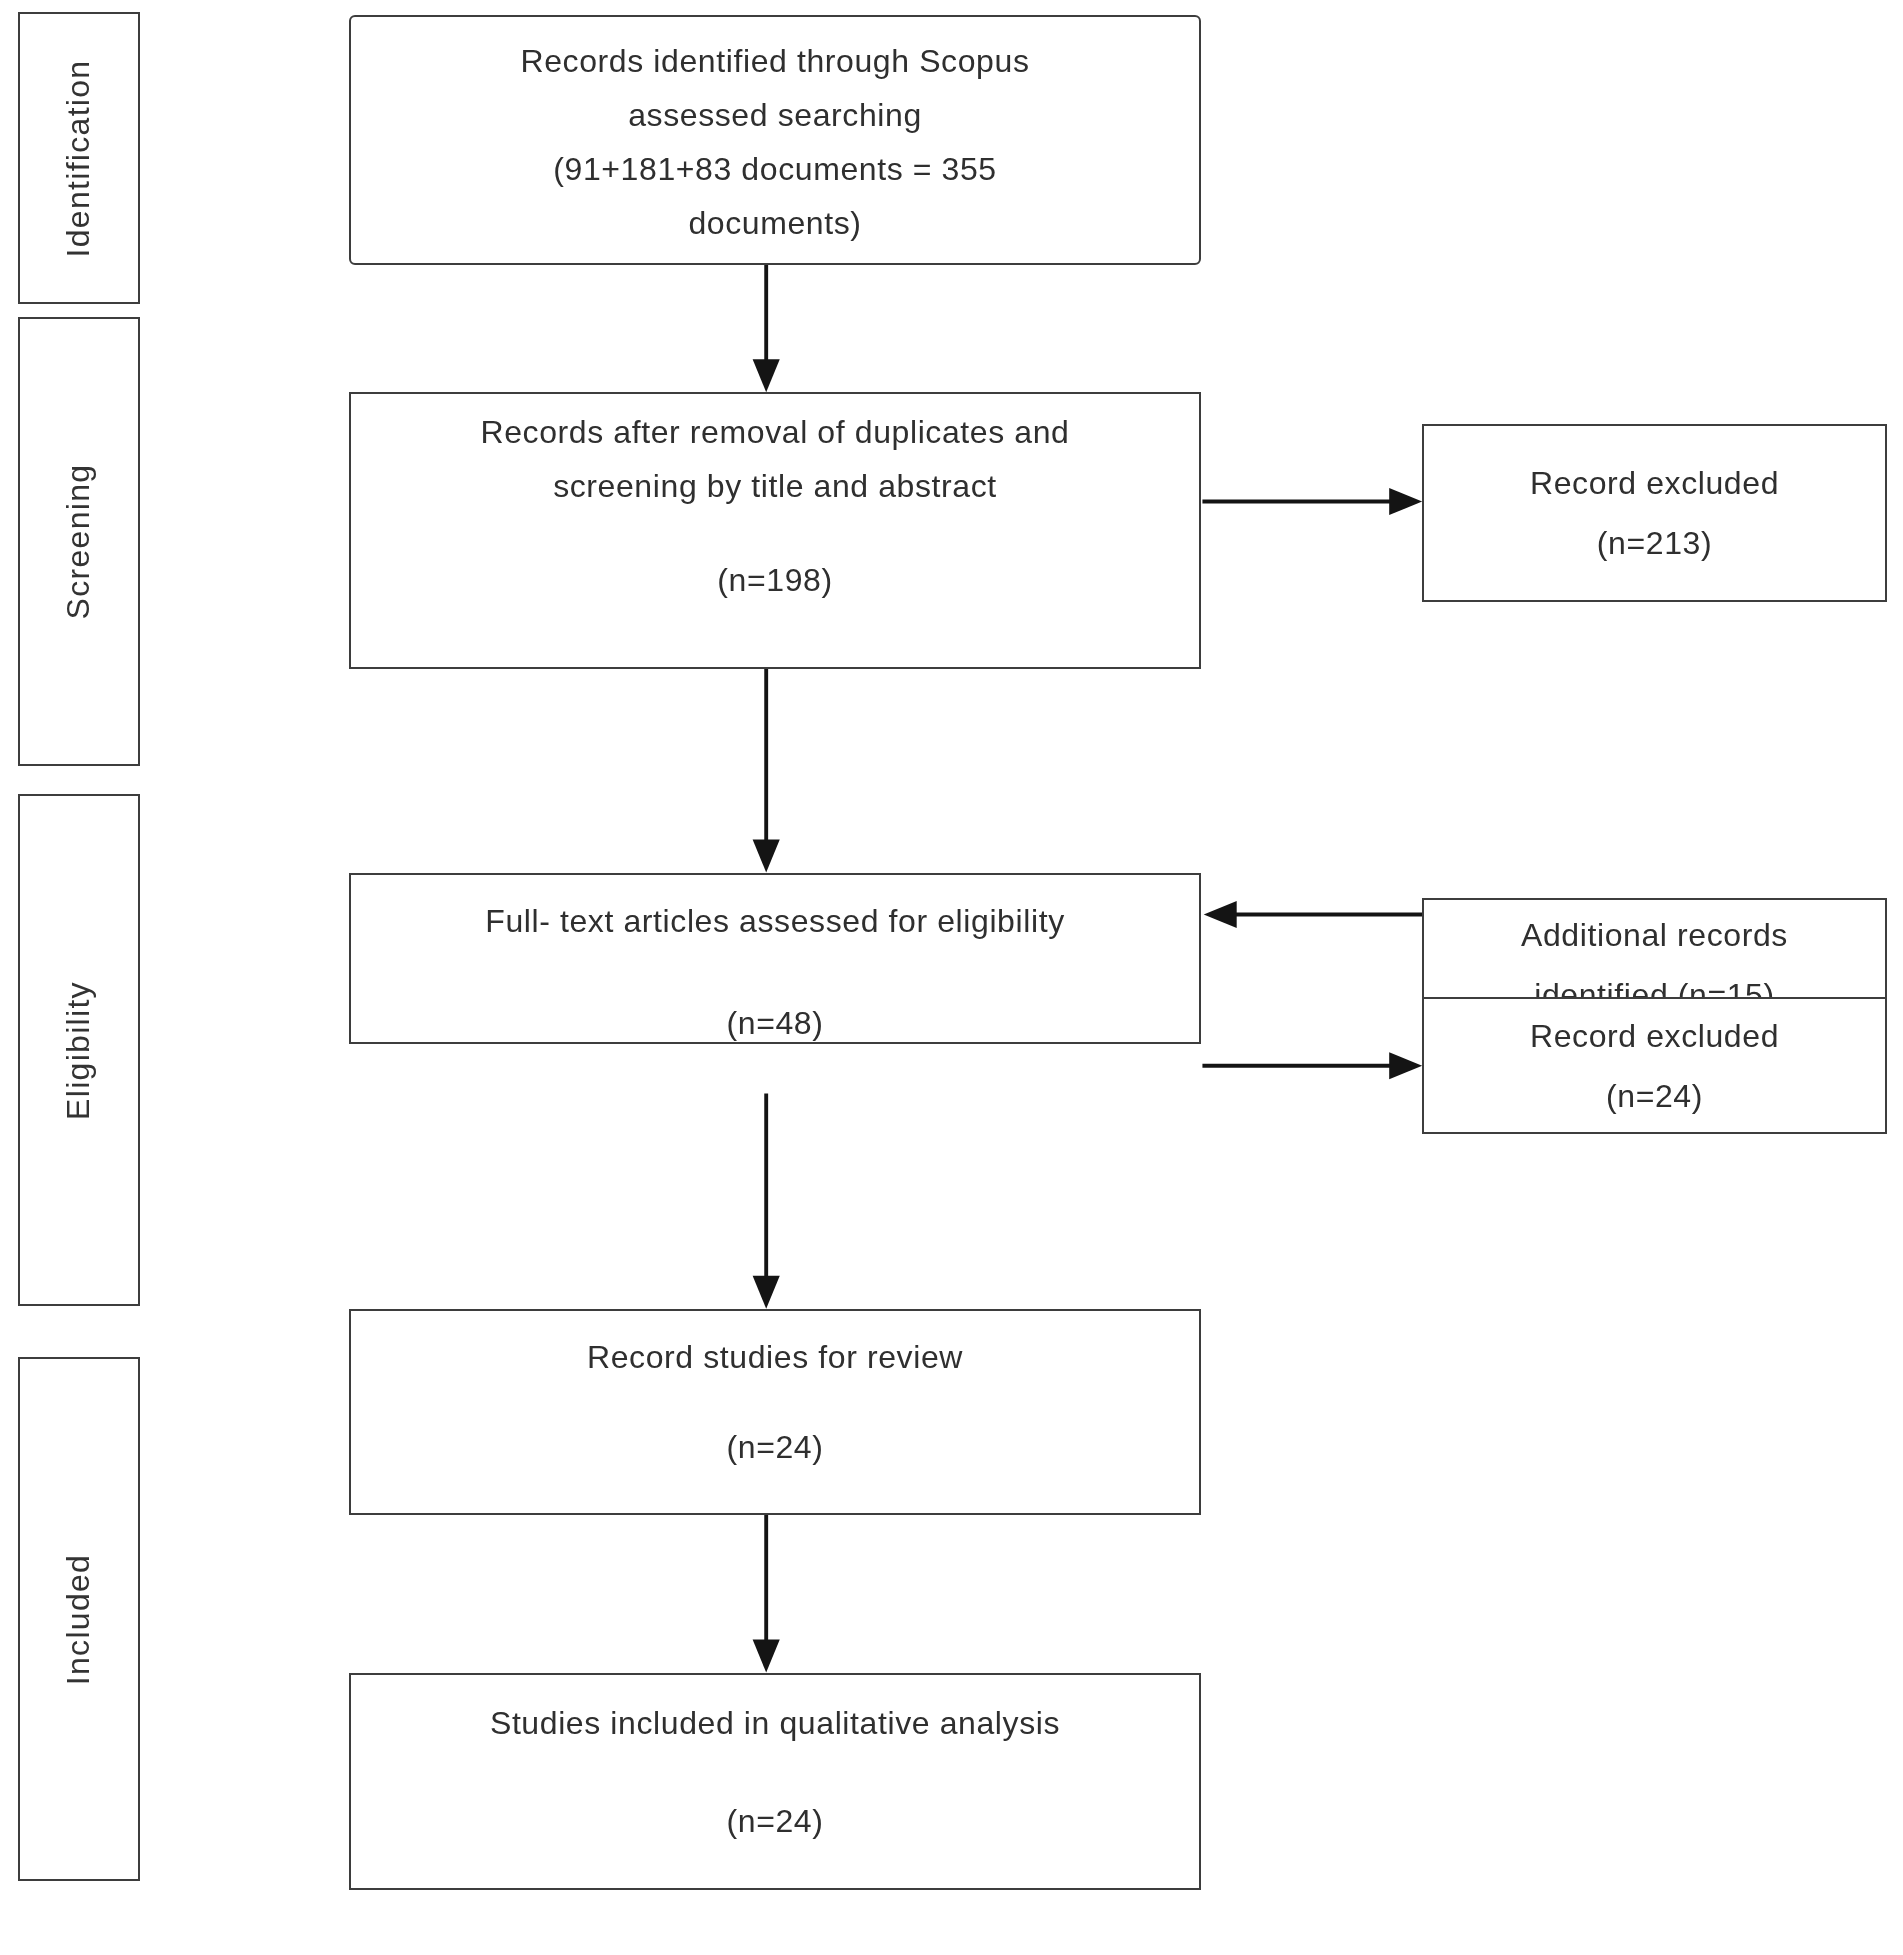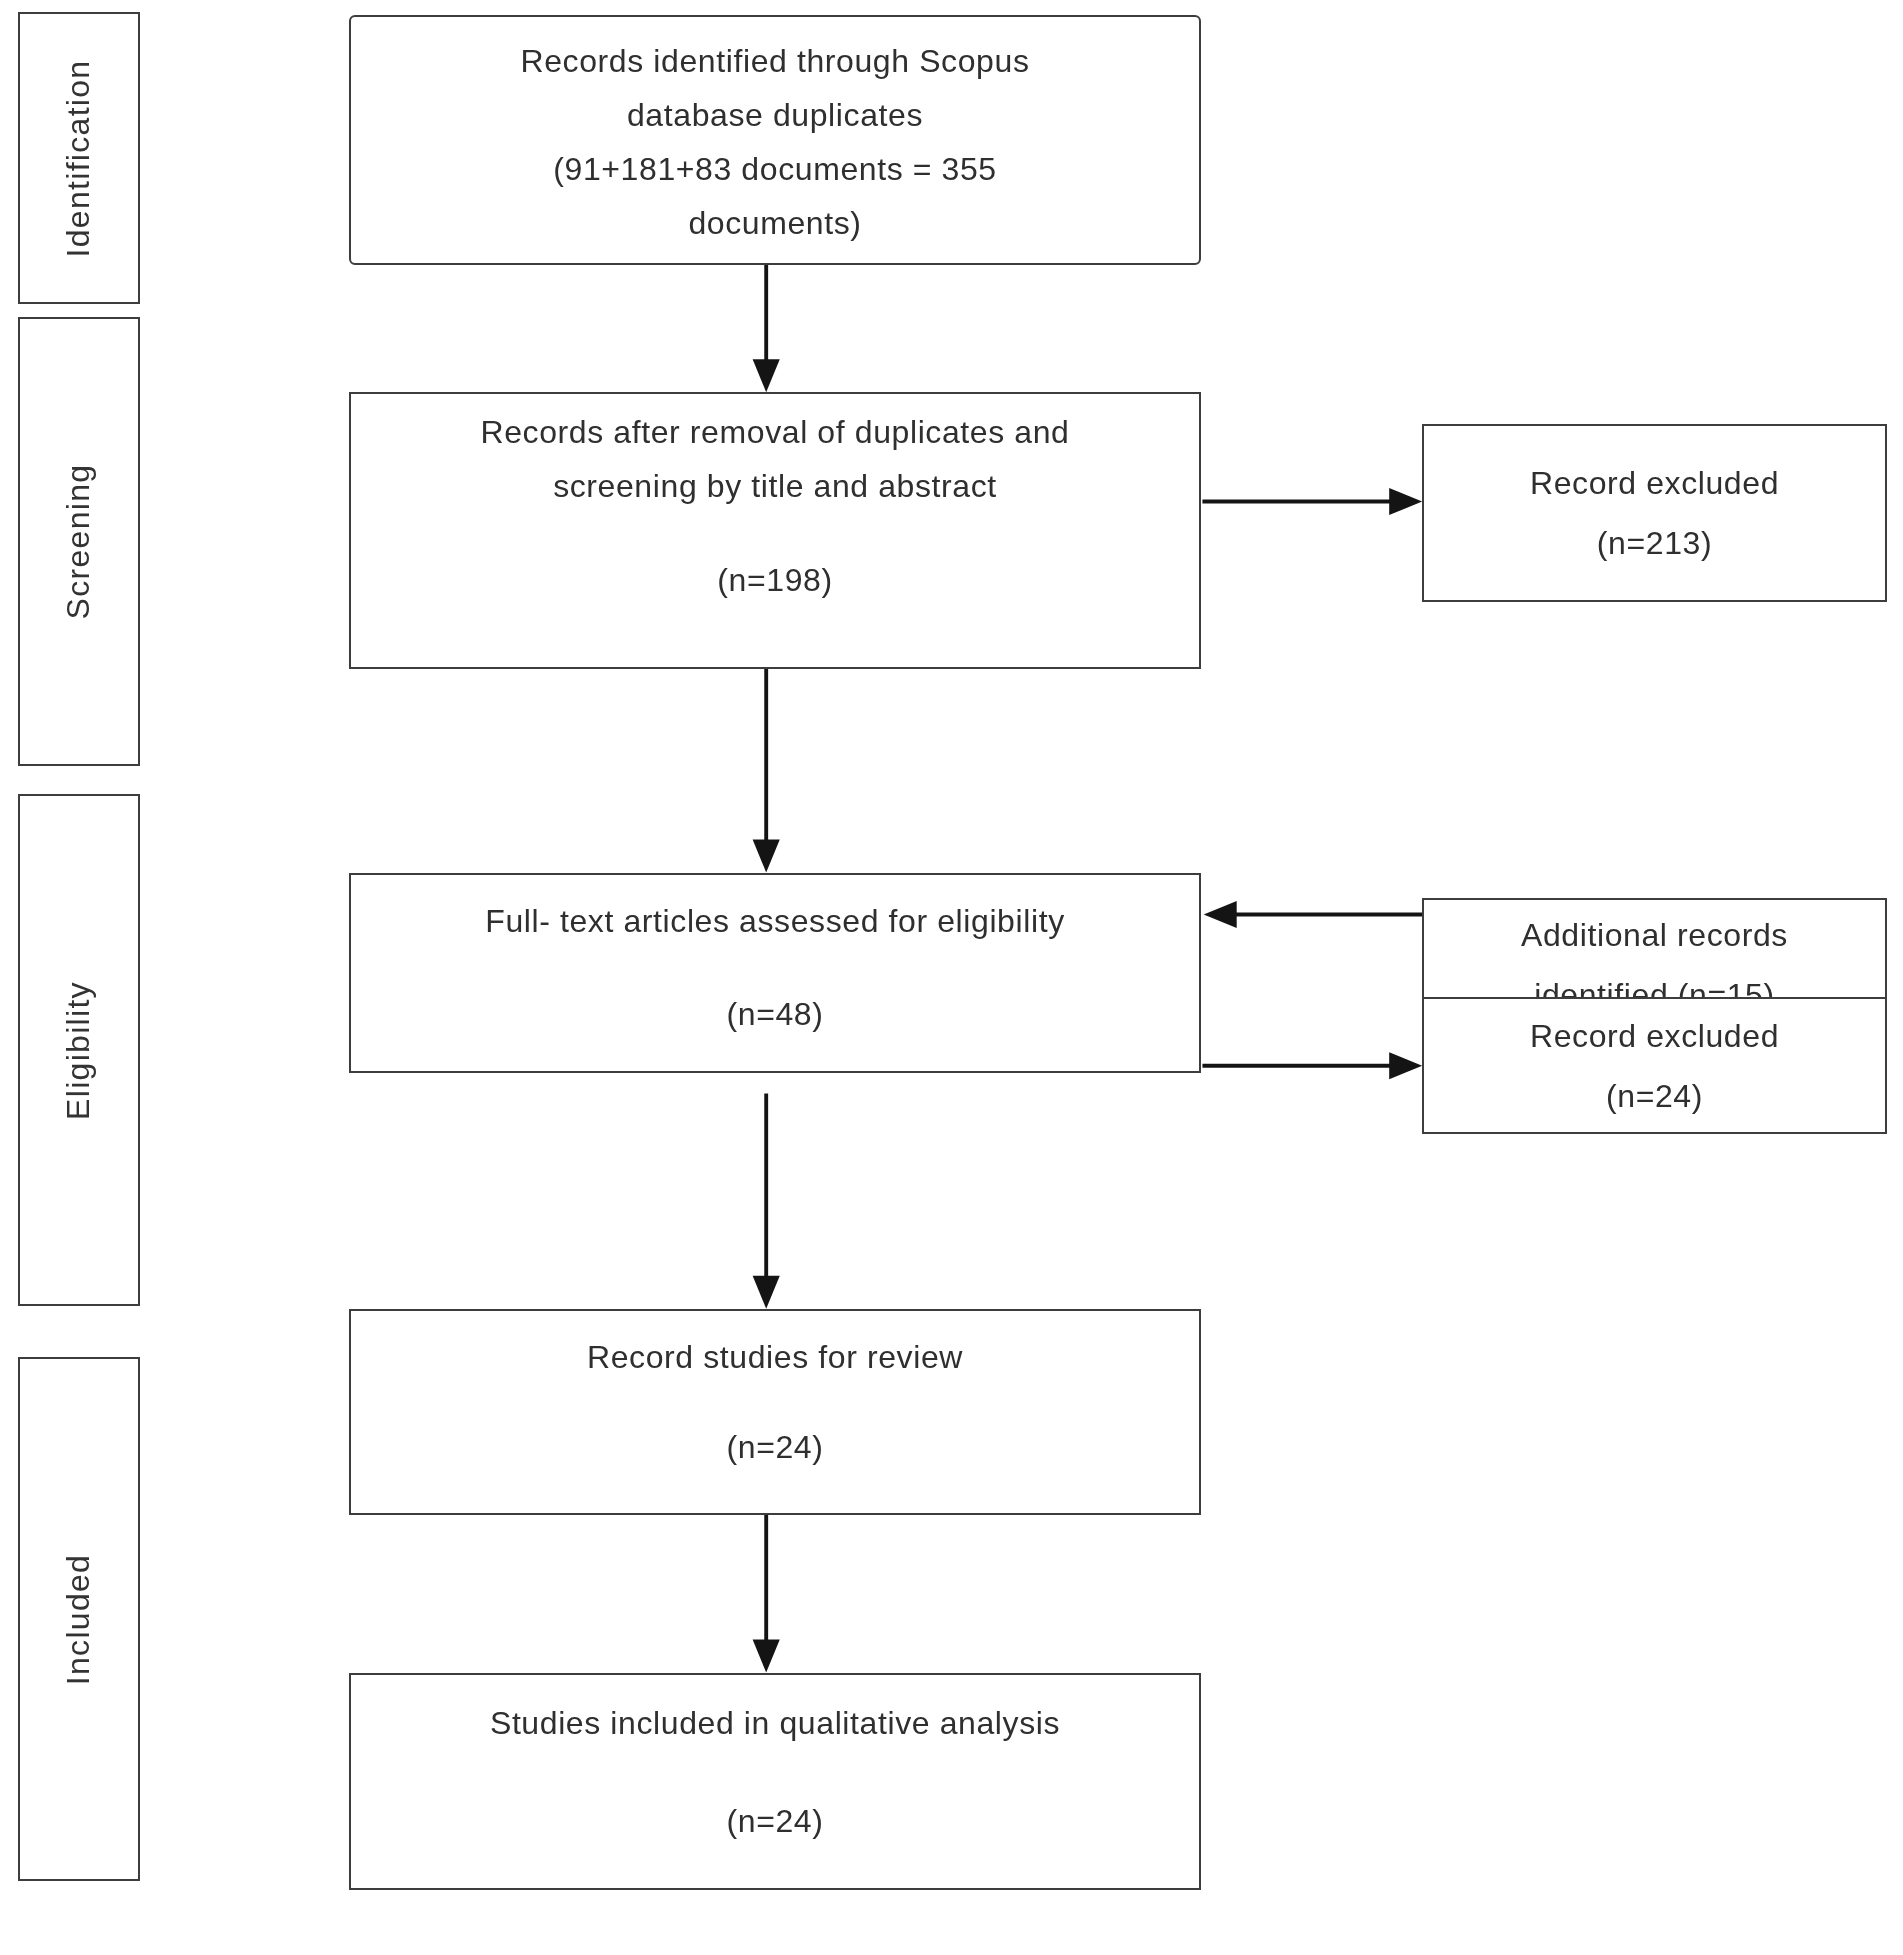--- a/index.html
+++ b/index.html
@@ -68,21 +68,21 @@
     flex-direction: column;
     align-items: center;
     justify-content: center;
     text-align: center;
     font-size: 32px;
     letter-spacing: 0.6px;
     line-height: 60px;
   }
   #box-identified   { top: 15px;   height: 250px; padding-top: 17px; border-radius: 6px; }
   #box-screened     { top: 392px;  height: 277px; padding-top: 11px; }
-  #box-fulltext     { top: 873px; height: 200px; padding-top: 19.4px; }
+  #box-fulltext     { top: 873px; height: 171px; padding-top: 19.4px; gap: 9px; }
   #box-final        { top: 1309px; height: 206px; padding-top: 19.4px; }
   #box-included     { top: 1673px; height: 217px; padding-top: 20.7px; }
   #box-screened .count { margin-top: 40px; }
   #box-fulltext .count { margin-top: 39px; text-align: center; }
   #box-final .count    { margin-top: 36px; }
   #box-included .count { margin-top: 44px; }
   #stage-identification { top: 12.3px;   height: 292px; }
   #stage-screening      { top: 317px;  height: 449px; }
   #stage-eligibility    { top: 794px; height: 512px; }
   #stage-included       { top: 1357px; height: 524px; }
@@ -142,21 +142,21 @@
   </div>
   <div class="stage-box" id="stage-eligibility">
     <span class="stage-text">Eligibility</span>
   </div>
   <div class="stage-box" id="stage-included">
     <span class="stage-text">Included</span>
   </div>
 
   <div class="flow-box" id="box-identified">
     <span class="line">Records identified through Scopus</span>
-    <span class="line">database duplicates</span>
+    <span class="line">assessed searching</span>
     <span class="line">(91+181+83 documents = 355</span>
     <span class="line">documents)</span>
   </div>
 
   <div class="flow-box" id="box-screened">
     <span class="line">Records after removal of duplicates and</span>
     <span class="line">screening by title and abstract</span>
     <span class="line count">(n=198)</span>
   </div>
 

